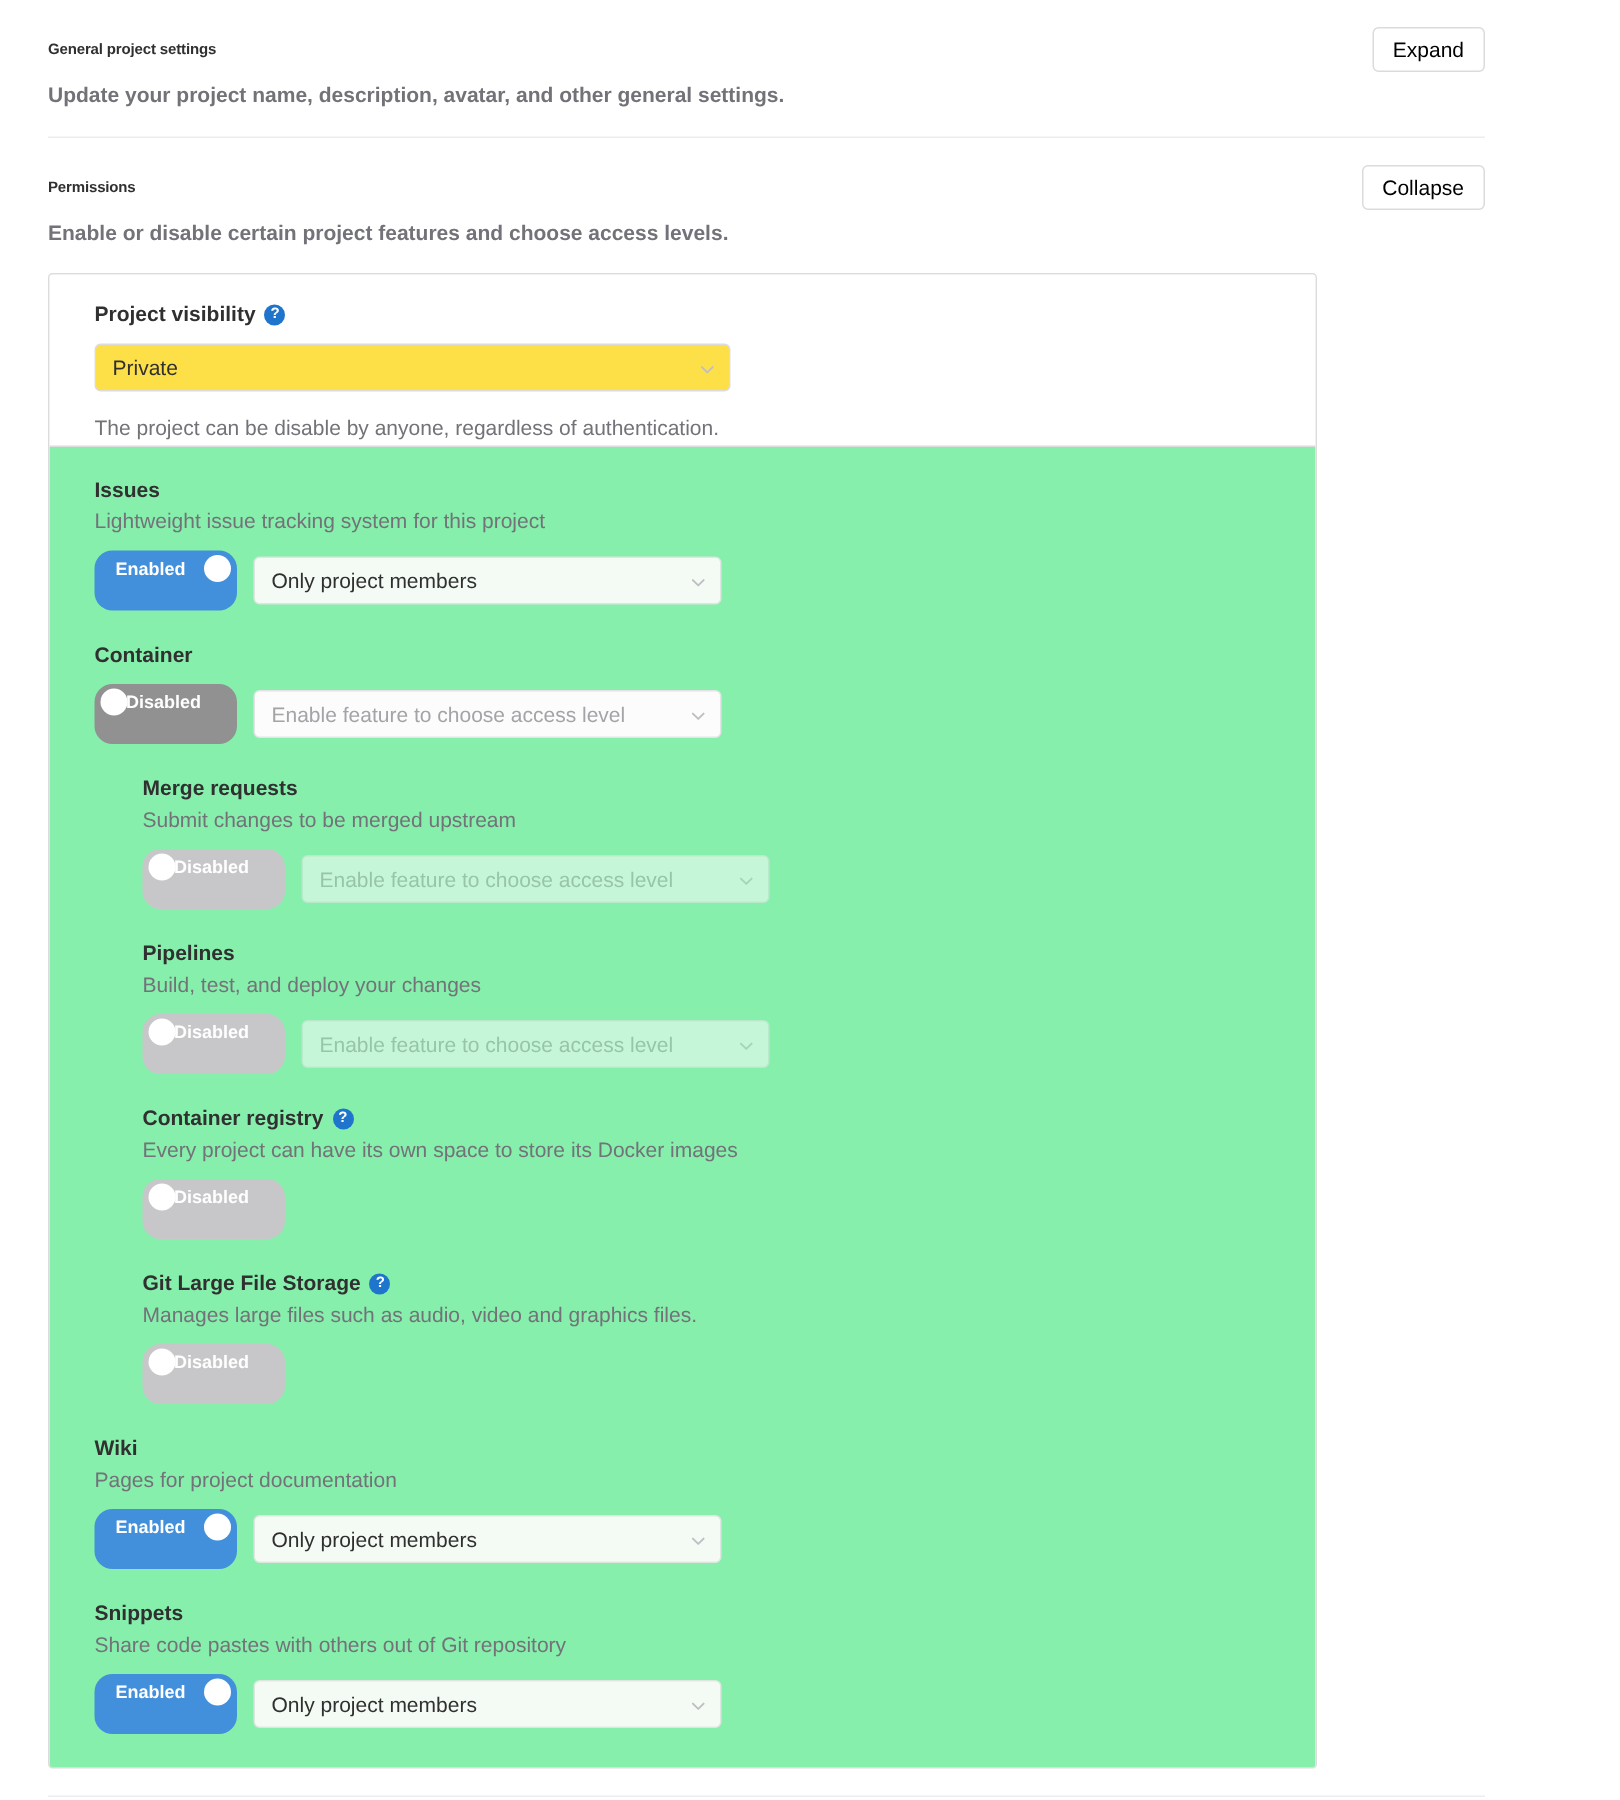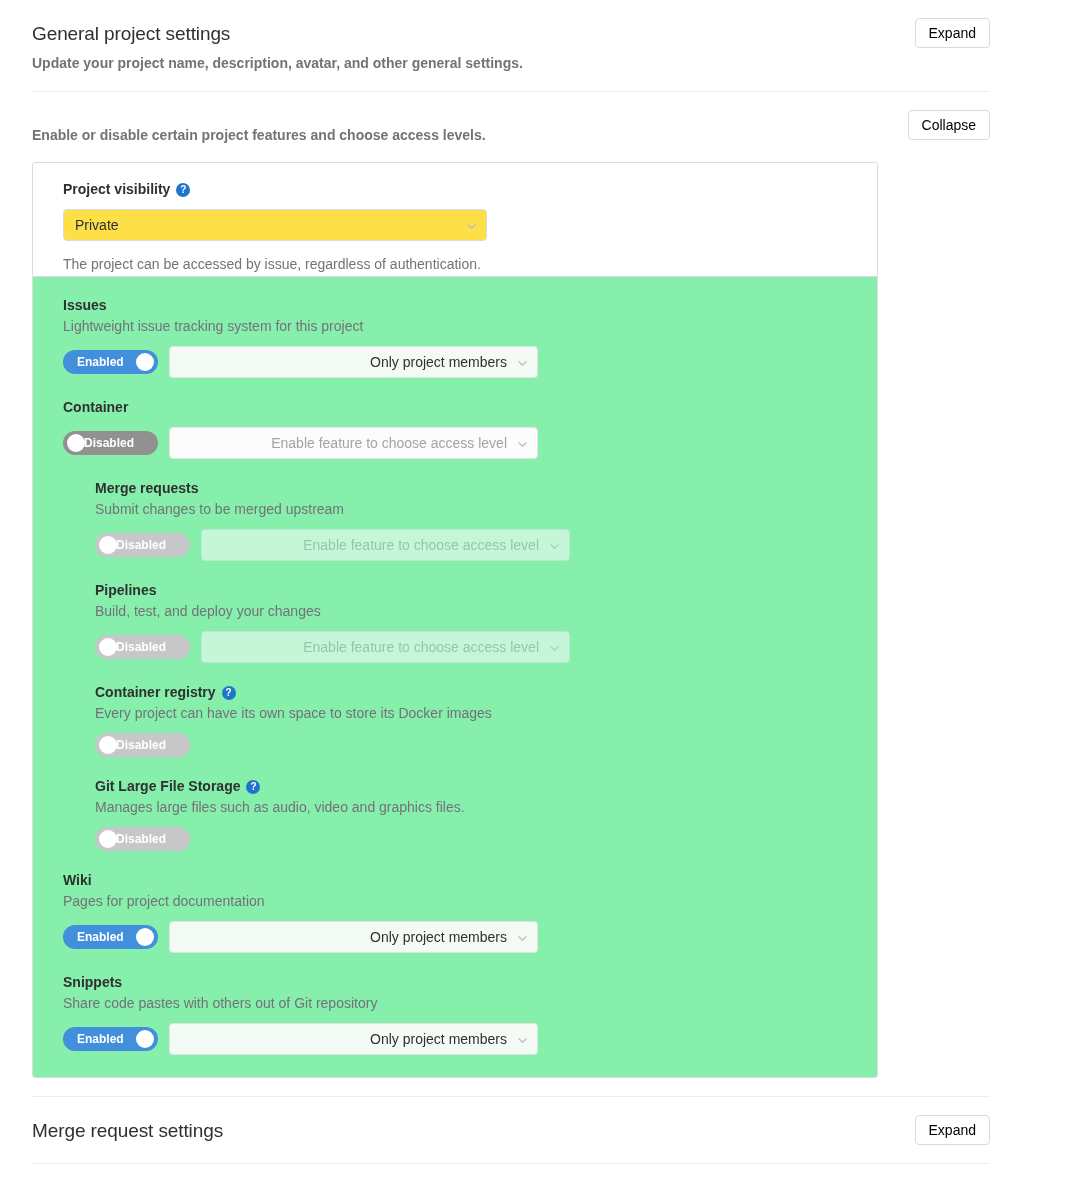--- a/index.html
+++ b/index.html
@@ -31,22 +31,22 @@
 
   .section-head {
     display: flex;
     align-items: flex-start;
     justify-content: space-between;
   }
 
   .section-head-text { max-width: 760px; }
 
   .section-title {
-    font-size: 19px;
-    font-weight: normal;
+    font-size: 10px;
+    font-weight: bold;
     color: #303030;
     line-height: 20px;
     letter-spacing: -0.1px;
   }
 
   .section-desc {
     font-size: 14px;
     color: #737278;
     line-height: 20px;
     margin-top: 9px;
@@ -142,21 +142,21 @@
     right: 11px;
     top: 13px;
     width: 9px;
     height: 9px;
     pointer-events: none;
   }
   .sel-chevron svg { display: block; }
 
   .sel-visibility { width: 424px; margin-top: 10px; }
 
-  .sel-access { width: 369px; text-align: right; }
+  .sel-access { width: 312px; }
   .sel-access .sel-box {
     background: #f4faf4;
     border-color: #dfe6df;
   }
   .sel-access-disabled .sel-box {
     background: #fcfcfc;
     border-color: #e4e4e7;
     color: #a4a3a8;
   }
   .sel-access-faded { opacity: 0.55; }
@@ -194,21 +194,21 @@
     display: flex;
     align-items: center;
     gap: 11px;
     margin-top: 10px;
   }
 
   
   .switch {
     position: relative;
     width: 95px;
-    height: 24px;
+    height: 40px;
     border-radius: 12px;
     cursor: pointer;
     flex: none;
     border: none;
     padding: 0;
     font-family: "Liberation Sans", sans-serif;
   }
   .switch .knob {
     position: absolute;
     top: 3px;
@@ -248,20 +248,21 @@
         <div class="section-title">General project settings</div>
         <div class="section-desc">Update your project name, description, avatar, and other general settings.</div>
       </div>
       <button class="toggle-btn">Expand</button>
     </div>
   </div>
 
   <div class="settings-section">
     <div class="section-head">
       <div class="section-head-text">
+        <div class="section-title">Permissions</div>
         <div class="section-desc">Enable or disable certain project features and choose access levels.</div>
       </div>
       <button class="toggle-btn">Collapse</button>
     </div>
 
     <div class="perm-body">
       <div class="perm-card">
 
         <div class="visibility-block">
           <div class="field-label">
@@ -273,21 +274,21 @@
 
           <div class="sel sel-visibility">
             <div class="sel-box">Private</div>
             <span class="sel-chevron">
               <svg width="9" height="9" viewBox="0 0 10 10">
                   <path d="M1 3 L5 7 L9 3" fill="none" stroke="#bfbfc3" stroke-width="1.4" stroke-linecap="round" stroke-linejoin="round"></path>
                 </svg>
             </span>
           </div>
 
-          <div class="field-hint">The project can be accessed by issue, regardless of authentication.</div>
+          <div class="field-hint">The project can be disable by anyone, regardless of authentication.</div>
         </div>
 
         <div class="features-block" id="features-block">
             <div class="feature">
               <div class="feature-name">
                 <span>Issues</span>
               </div>
               <div class="feature-desc">Lightweight issue tracking system for this project</div>
               <div class="feature-controls">
                 <button class="switch on">

